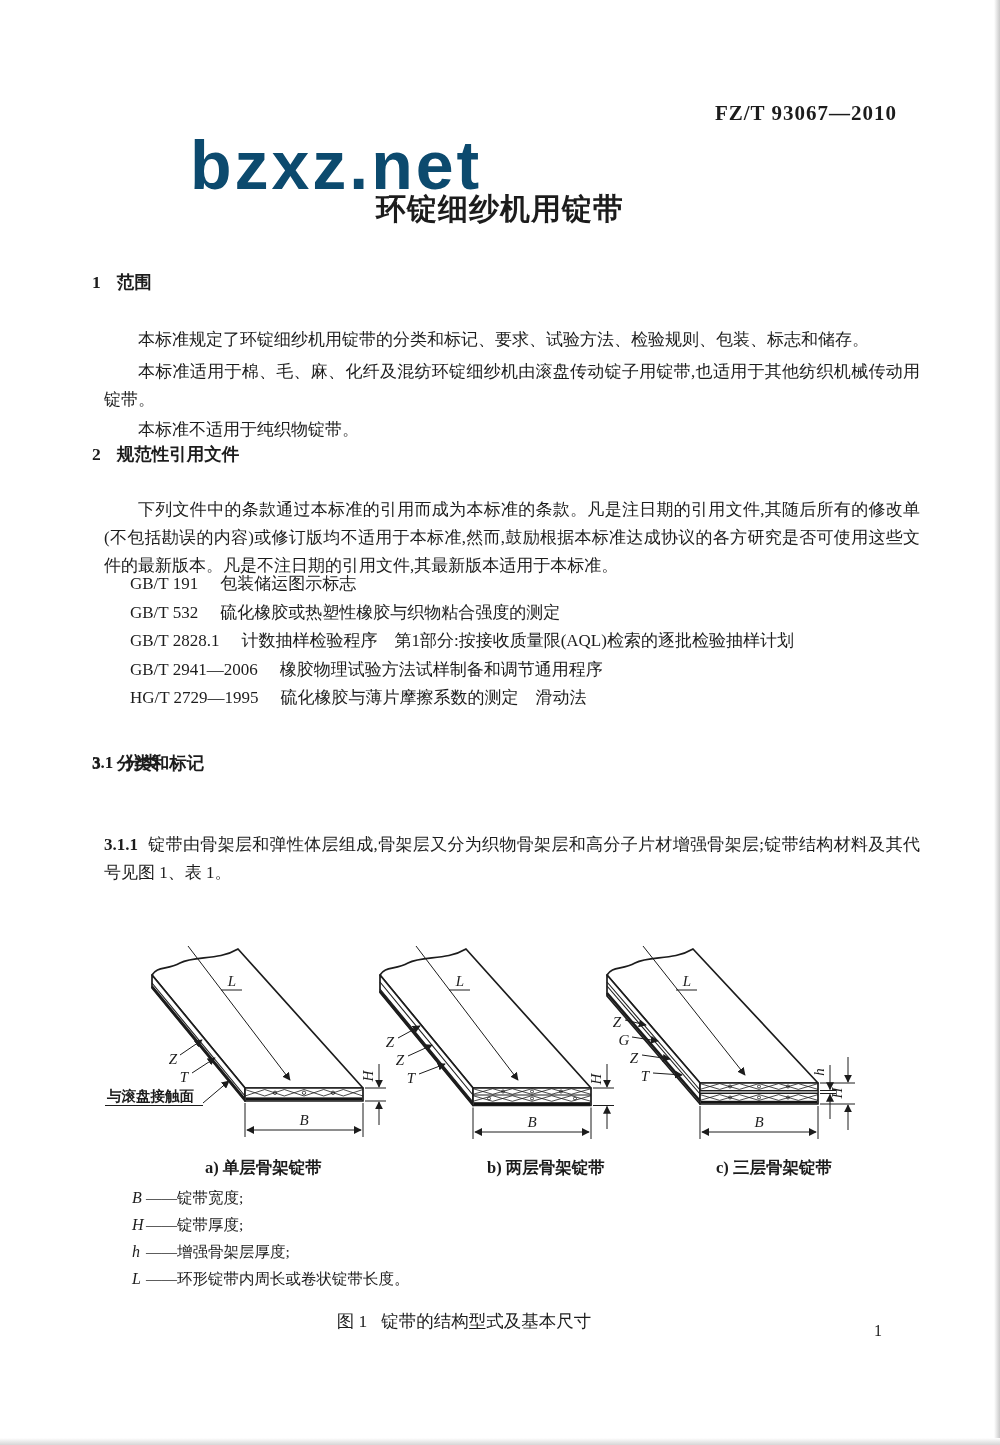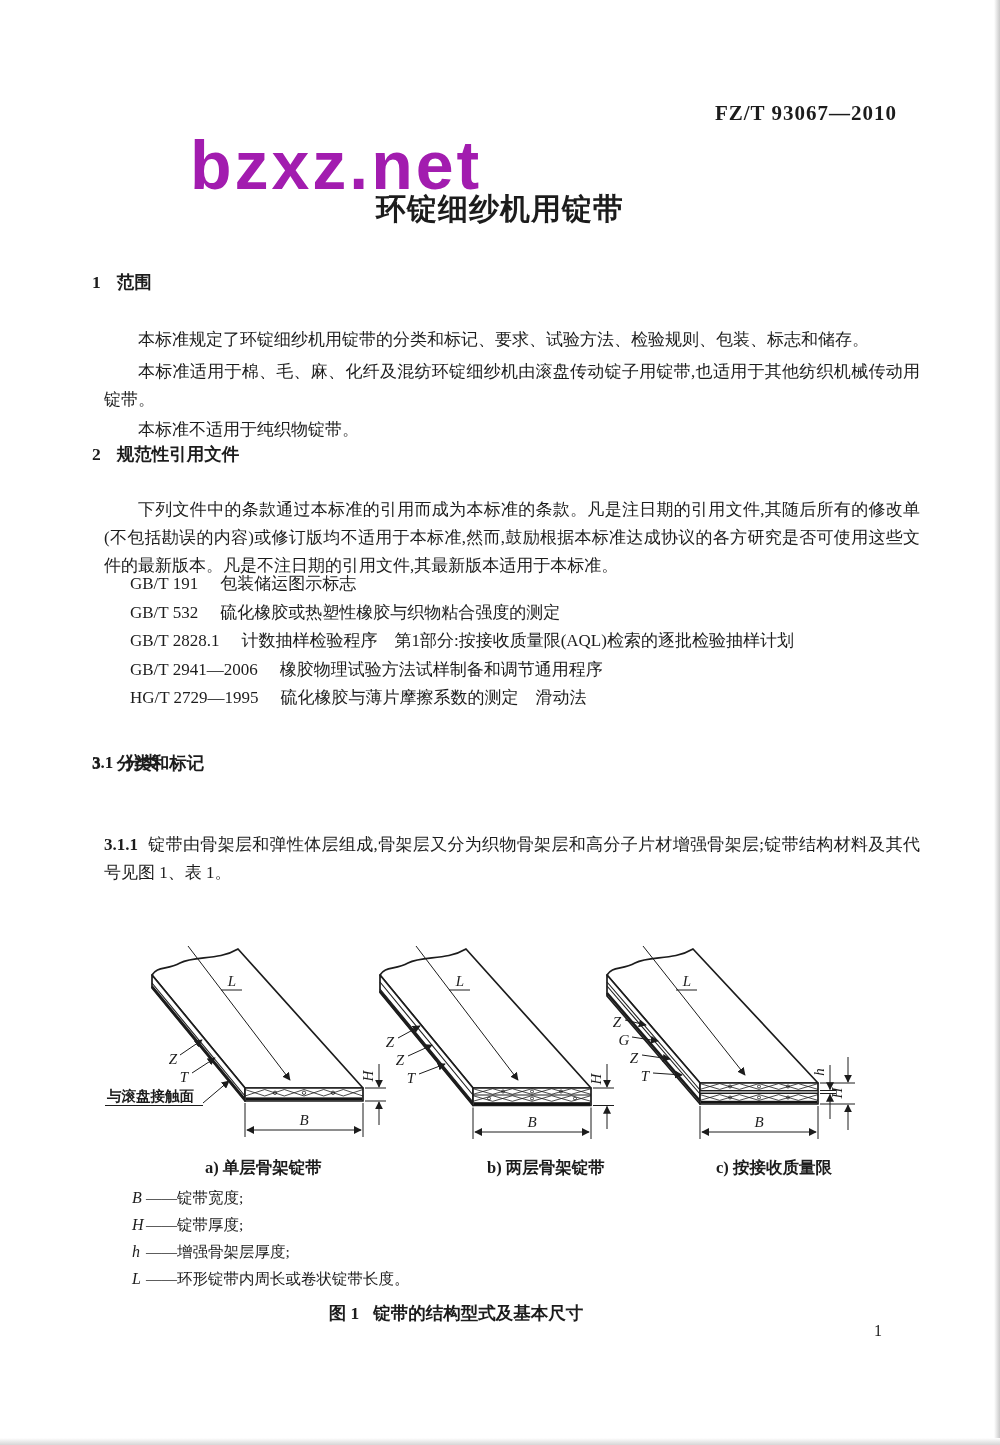--- a/index.html
+++ b/index.html
@@ -12,21 +12,21 @@
     background:linear-gradient(to right,#ffffff,#c9c9c9);}
   .edge-bottom{position:absolute;left:0;bottom:0;width:100%;height:7px;
     background:linear-gradient(to bottom,#ffffff,#d6d6d6);}
   .header-code{
     position:absolute;top:101px;right:103px;
     font-size:21px;font-weight:bold;letter-spacing:1px;
   }
   .watermark{
     position:absolute;left:190px;top:126px;
     font-family:"Liberation Sans","DejaVu Sans",sans-serif;
-    font-size:68px;font-weight:bold;color:#a21caf;letter-spacing:3px;
+    font-size:68px;font-weight:bold;color:#0c4a6e;letter-spacing:3px;
   }
   .doc-title{
     position:absolute;left:0;top:189px;width:1000px;text-align:center;
     font-size:30px;font-weight:bold;letter-spacing:1px;margin:0;
   }
   .sec-head{
     position:absolute;left:92px;width:816px;
     font-size:17.5px;font-weight:bold;margin:0;
   }
   .sec-head .num{margin-right:16px;}
@@ -46,21 +46,21 @@
     position:absolute;top:1157px;font-size:16.5px;font-weight:bold;text-align:center;
   }
   .cap-a{left:205px;} .cap-b{left:487px;} .cap-c{left:716px;}
   .legend{
     position:absolute;left:128px;top:1180px;margin:4px;padding:0;list-style:none;
     font-size:15.5px;line-height:27px;
   }
   .legend .sym{font-style:italic;font-size:16px;display:inline-block;min-width:14px;}
   .fig-title{
     position:absolute;left:0;top:1293px;width:896px;text-align:center;
-    font-size:17.5px;font-weight:bold;margin:8px;
+    font-size:17.5px;font-weight:normal;margin:16px;
   }
   .fig-title .lbl{margin-right:14px;}
   .page-number{position:absolute;top:1322px;right:118px;font-size:16px;}
   
   .fig-svg path,.fig-svg line,.fig-svg rect,.fig-svg circle{vector-effect:non-scaling-stroke;}
   .outline{fill:#ffffff;stroke:#1c1c1c;stroke-width:1.7;stroke-linejoin:round;}
   .thin{stroke:#1c1c1c;stroke-width:1;fill:none;}
   .weave{stroke:#1c1c1c;stroke-width:.8;fill:none;}
   .dim{stroke:#1c1c1c;stroke-width:1;fill:none;}
   .stripe1{stroke:#1c1c1c;stroke-width:1.1;fill:none;}
@@ -241,21 +241,21 @@
       <line class="dim" x1="735" y1="171" x2="770" y2="171"></line>
       <line class="dim" x1="763" y1="124" x2="763" y2="149" marker-end="url(#ah)"></line>
       <line class="dim" x1="763" y1="197" x2="763" y2="172" marker-end="url(#ah)"></line>
       <text class="svg-label" text-anchor="middle" transform="translate(757 160) rotate(-90)">H</text>
     </g>
   </svg>
 
   <div class="fig-captions">
     <span class="cap-a">a) 单层骨架锭带</span>
     <span class="cap-b">b) 两层骨架锭带</span>
-    <span class="cap-c">c) 按接收质量限</span>
+    <span class="cap-c">c) 三层骨架锭带</span>
   </div>
 
   <ul class="legend">
     <li><span class="sym">B</span><span>——锭带宽度;</span></li>
     <li><span class="sym">H</span><span>——锭带厚度;</span></li>
     <li><span class="sym">h</span><span>——增强骨架层厚度;</span></li>
     <li><span class="sym">L</span><span>——环形锭带内周长或卷状锭带长度。</span></li>
   </ul>
 
   <p class="fig-title"><span class="lbl">图 1</span><span>锭带的结构型式及基本尺寸</span></p>

